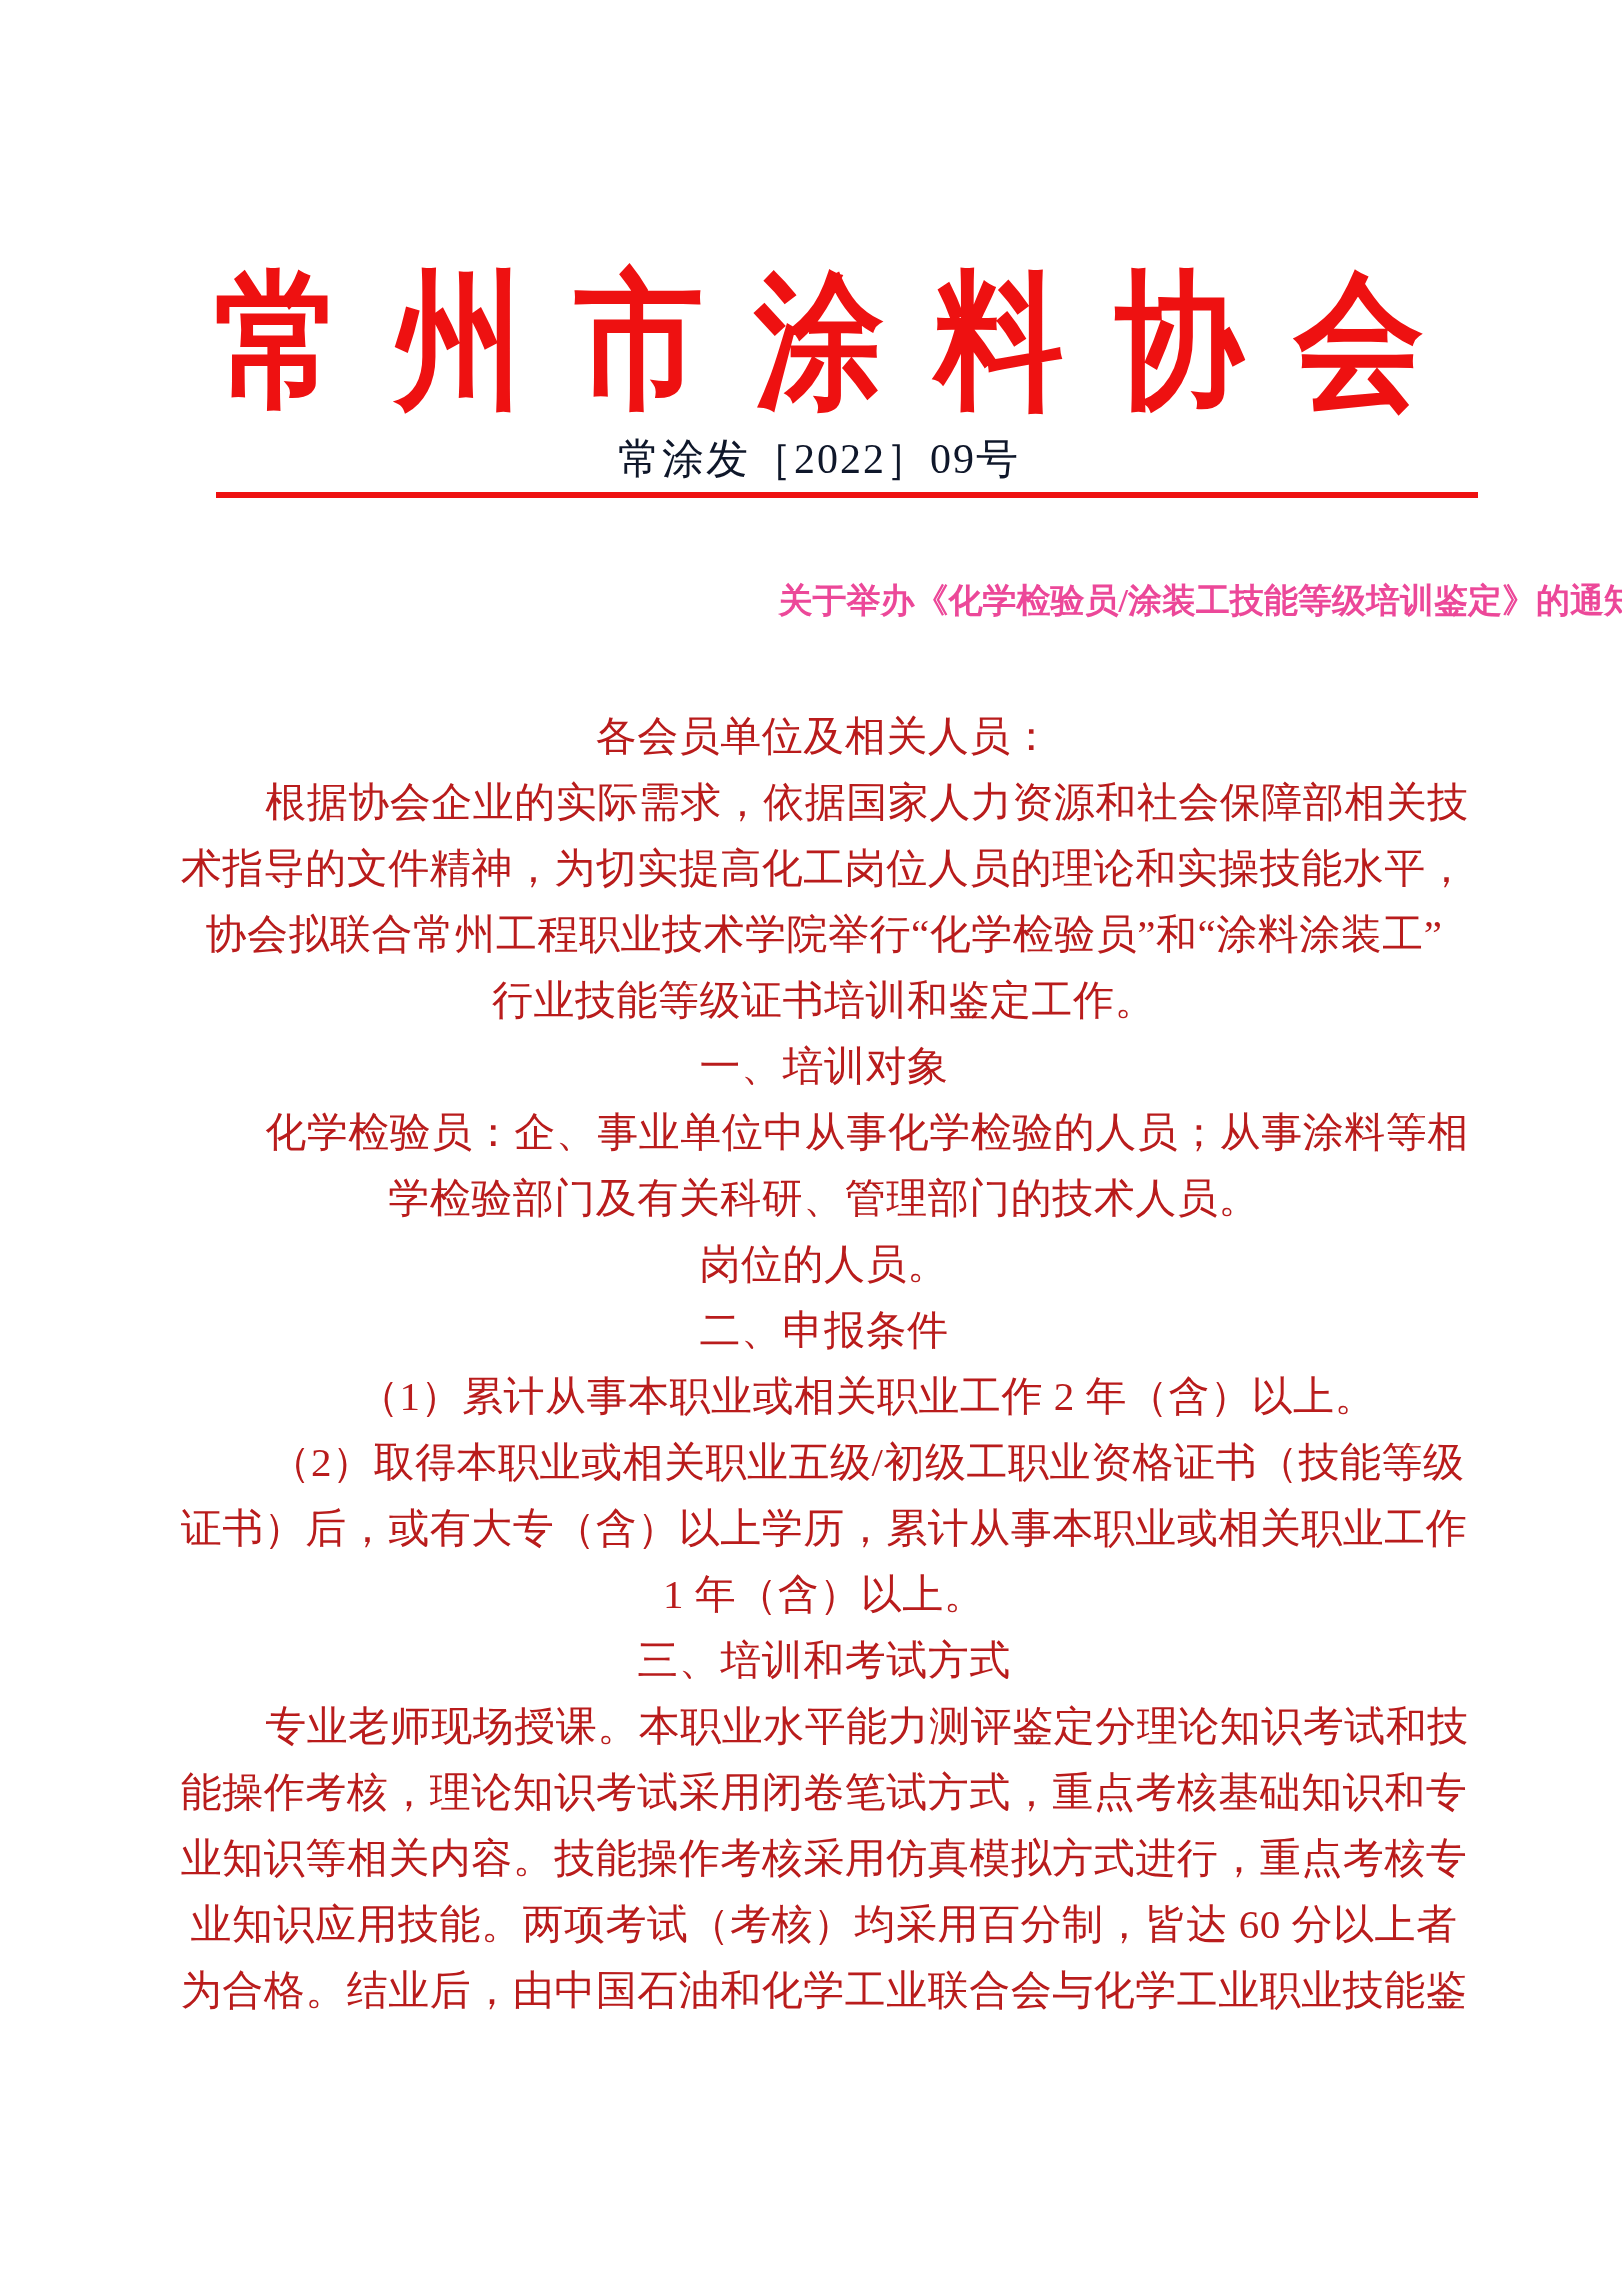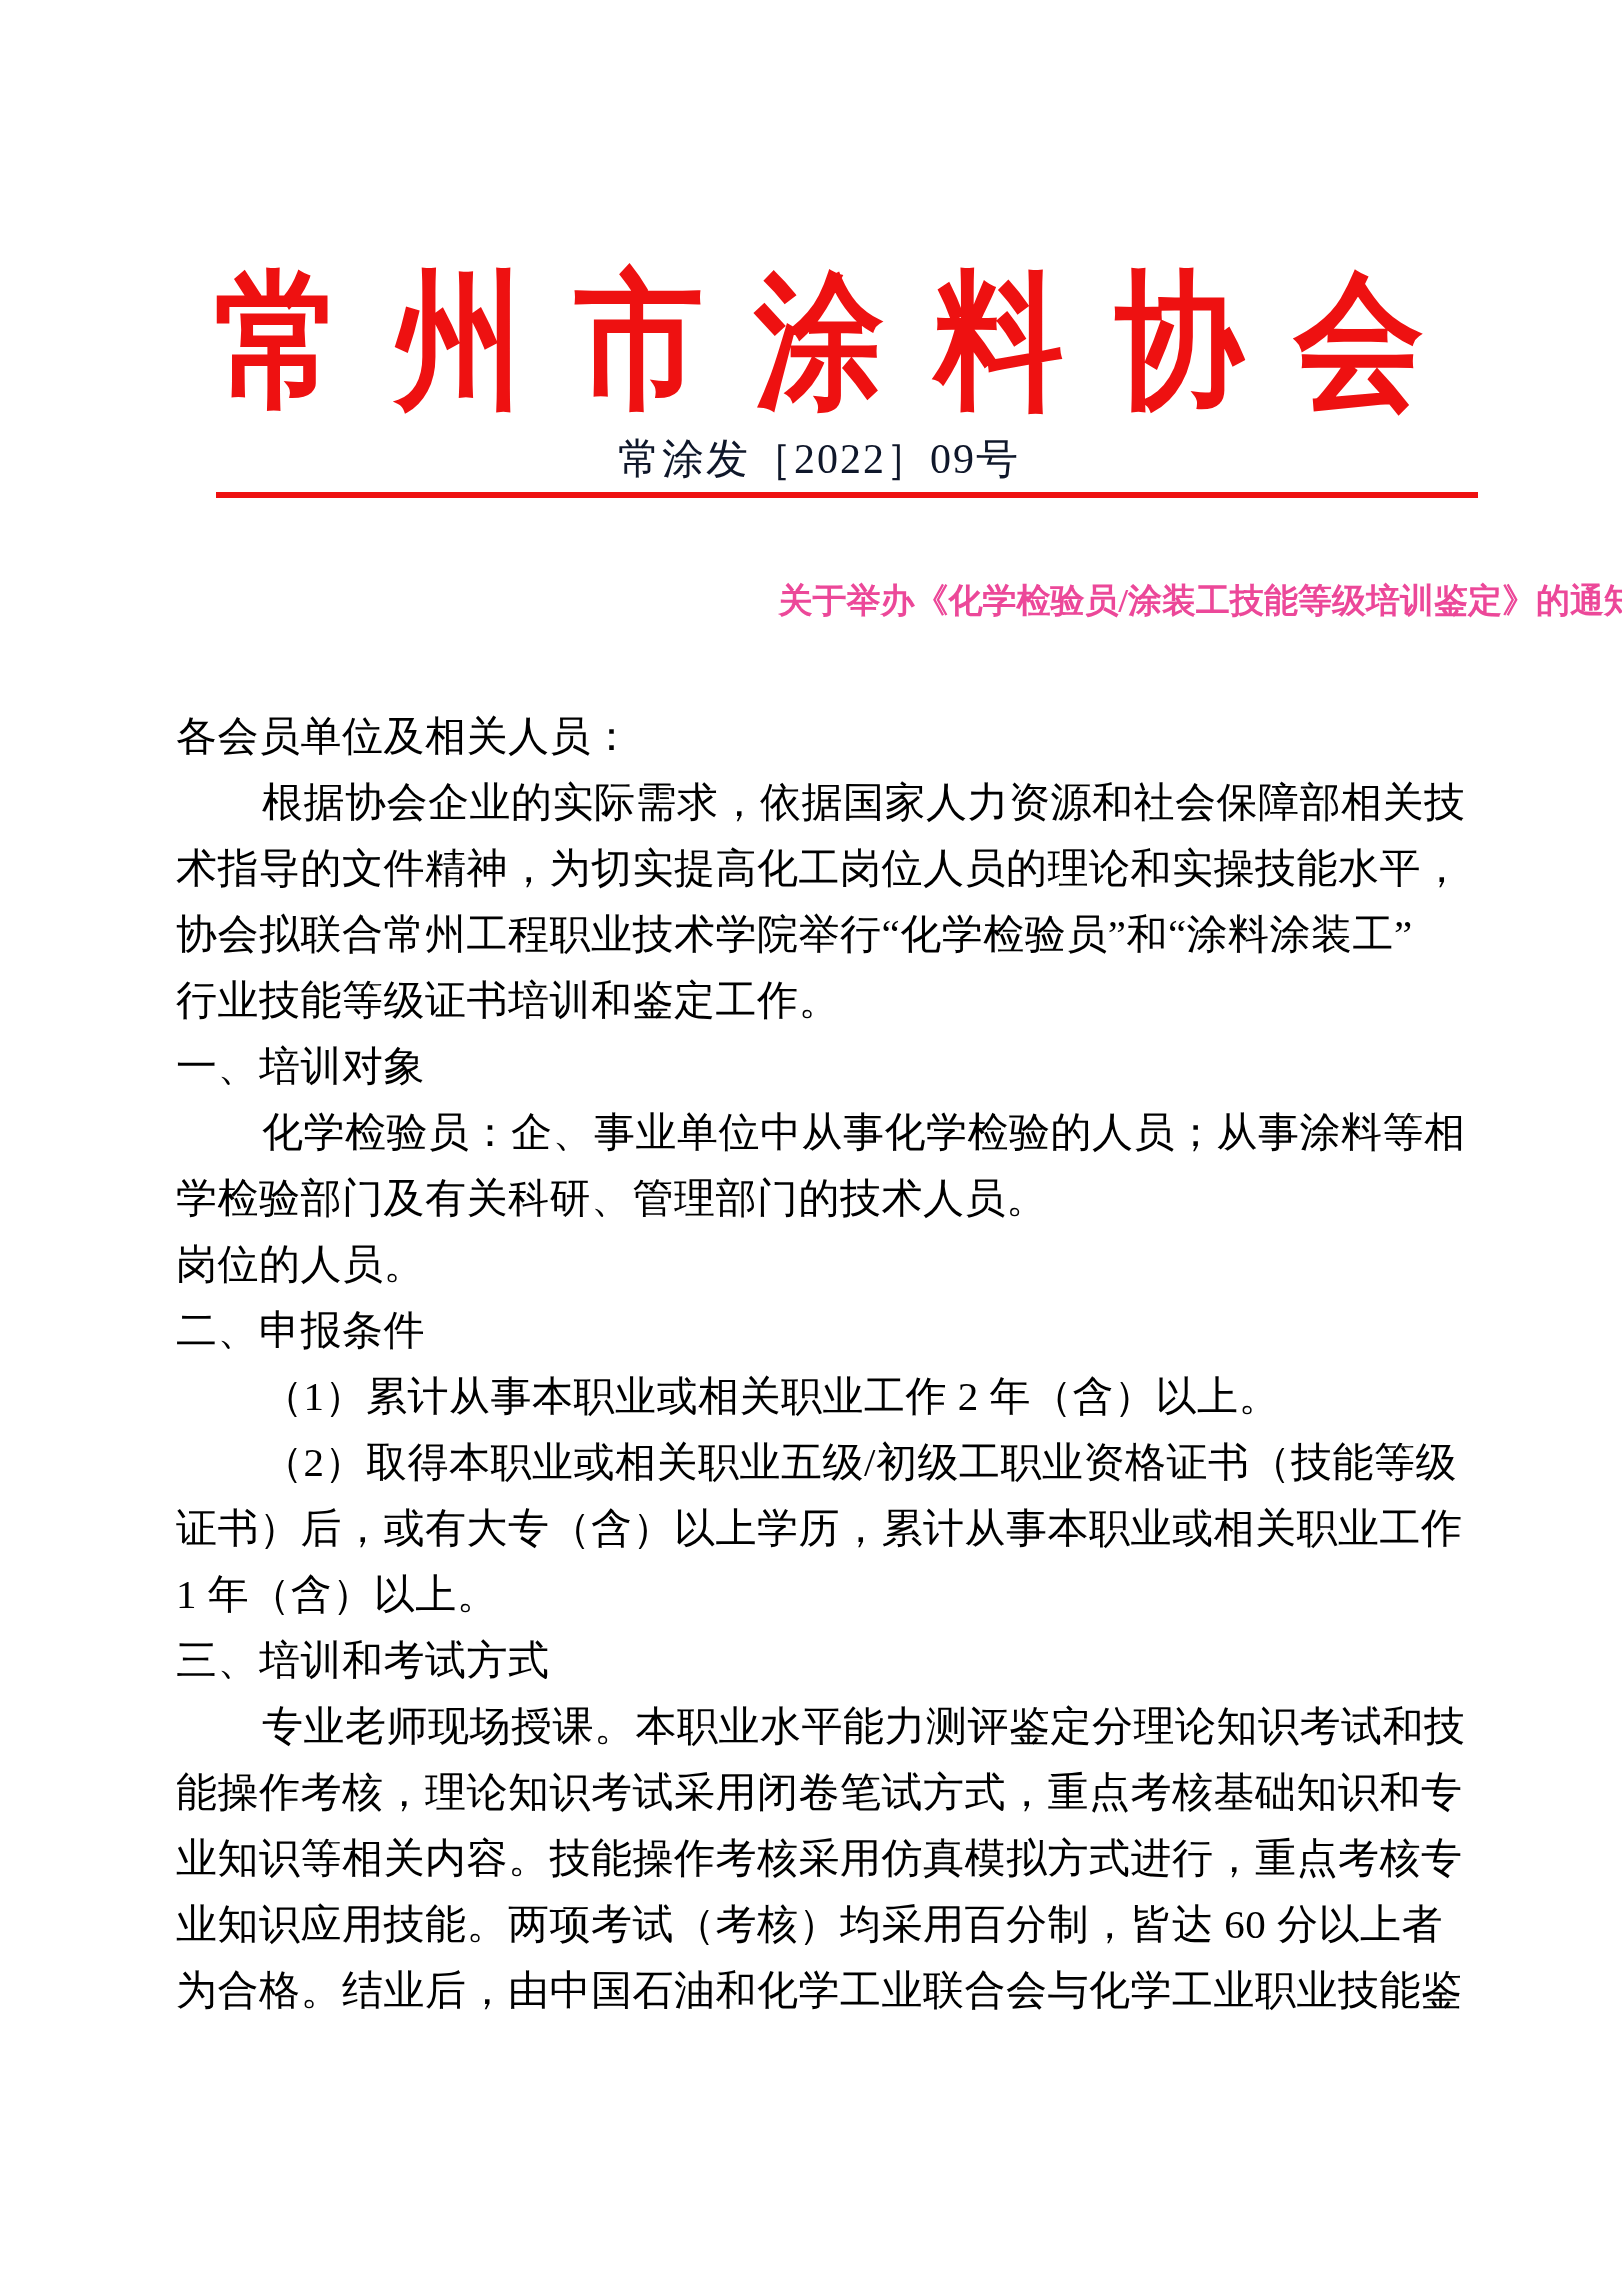--- a/index.html
+++ b/index.html
@@ -70,21 +70,22 @@
     position: absolute;
     top: 703px;
     left: 176px;
     width: 1296px;
   }
   .bl {
     font-size: 41px;
     line-height: 66px;
     letter-spacing: 0.5px;
     white-space: nowrap;
-    color: #000000;
+    color: #b91c1c;
+    text-align: center;
   }
   .bl.indent {
     text-indent: 86px;
   }
 </style>
 </head>
 <body>
 
 <div class="page">
 

